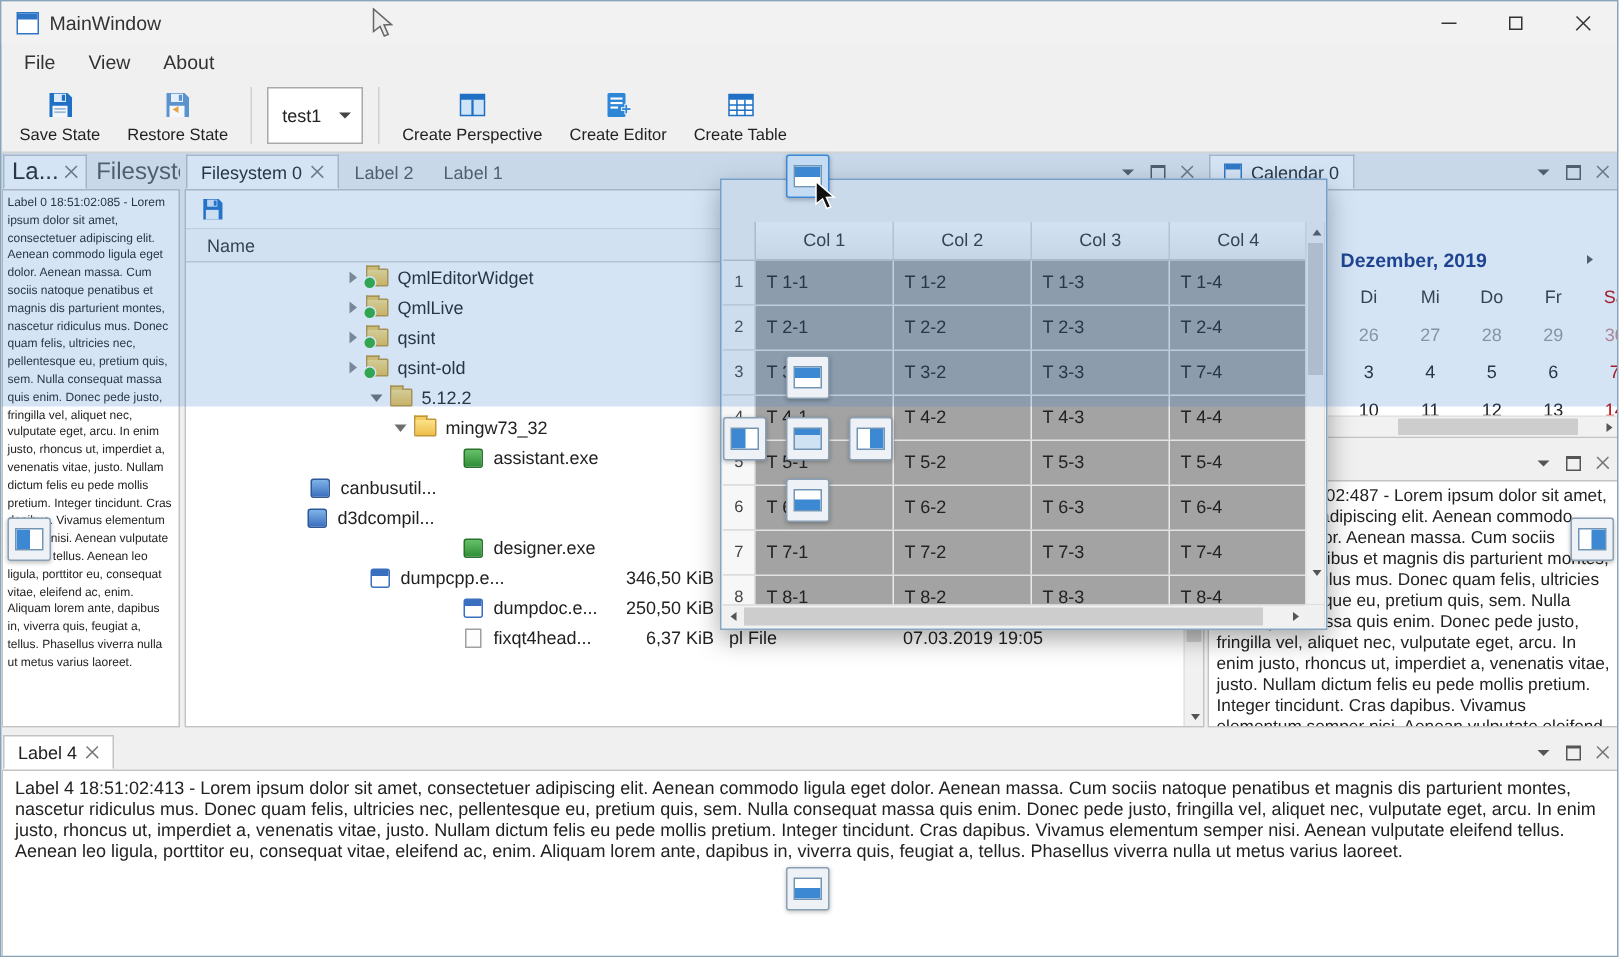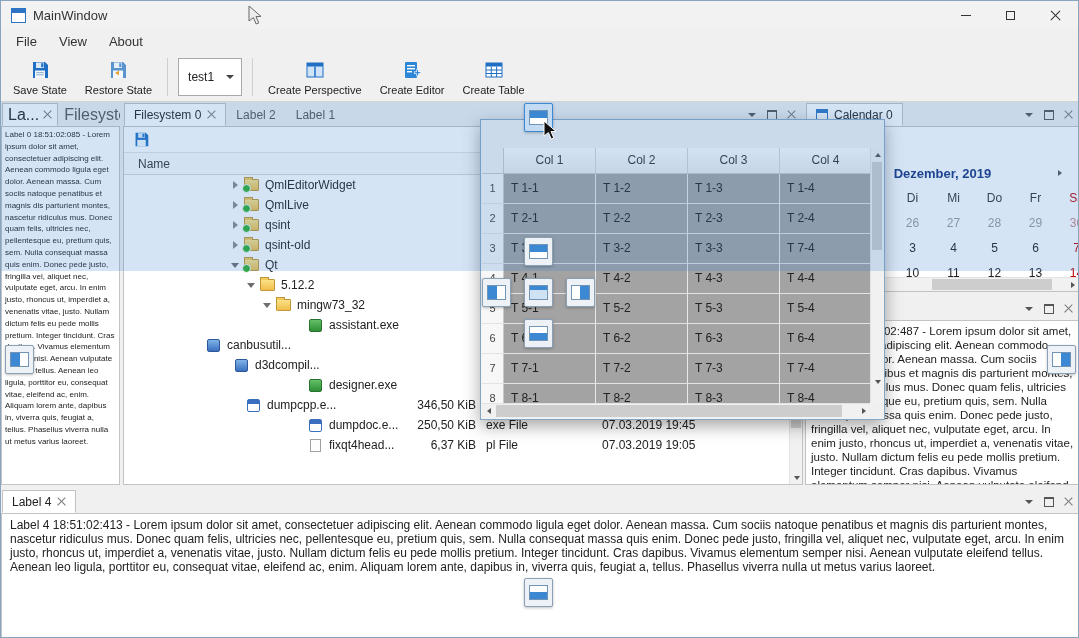--- a/index.html
+++ b/index.html
@@ -321,28 +321,20 @@
             <span class="fscol fsdate"></span>
           </div>
         <div class="fs-row" style="padding-left:104px">
             <span class="exp c"></span>
             <span class="fsicon folder check"></span>
             <span class="fsname">qsint-old</span>
             <span class="fscol fssize"></span>
             <span class="fscol fstype"></span>
             <span class="fscol fsdate"></span>
           </div>
-        <div class="fs-row" style="padding-left:104px">
-            <span class="exp e"></span>
-            <span class="fsicon folder check"></span>
-            <span class="fsname">Qt</span>
-            <span class="fscol fssize"></span>
-            <span class="fscol fstype"></span>
-            <span class="fscol fsdate"></span>
-          </div>
         <div class="fs-row" style="padding-left:120px">
             <span class="exp e"></span>
             <span class="fsicon folder"></span>
             <span class="fsname">5.12.2</span>
             <span class="fscol fssize"></span>
             <span class="fscol fstype"></span>
             <span class="fscol fsdate"></span>
           </div>
         <div class="fs-row" style="padding-left:136px">
             <span class="exp e"></span>
@@ -359,21 +351,21 @@
             <span class="fscol fstype"></span>
             <span class="fscol fsdate"></span>
           </div>
         <div class="fs-row" style="padding-left:80px">
             <span class="appic blue"></span>
             <span class="fsname">canbusutil...</span>
             <span class="fscol fssize"></span>
             <span class="fscol fstype"></span>
             <span class="fscol fsdate"></span>
           </div>
-        <div class="fs-row" style="padding-left:108px">
+        <div class="fs-row" style="padding-left:78px">
             <span class="appic blue"></span>
             <span class="fsname">d3dcompil...</span>
             <span class="fscol fssize"></span>
             <span class="fscol fstype"></span>
             <span class="fscol fsdate"></span>
           </div>
         <div class="fs-row" style="padding-left:182px">
             <span class="appic green"></span>
             <span class="fsname">designer.exe</span>
             <span class="fscol fssize"></span>

